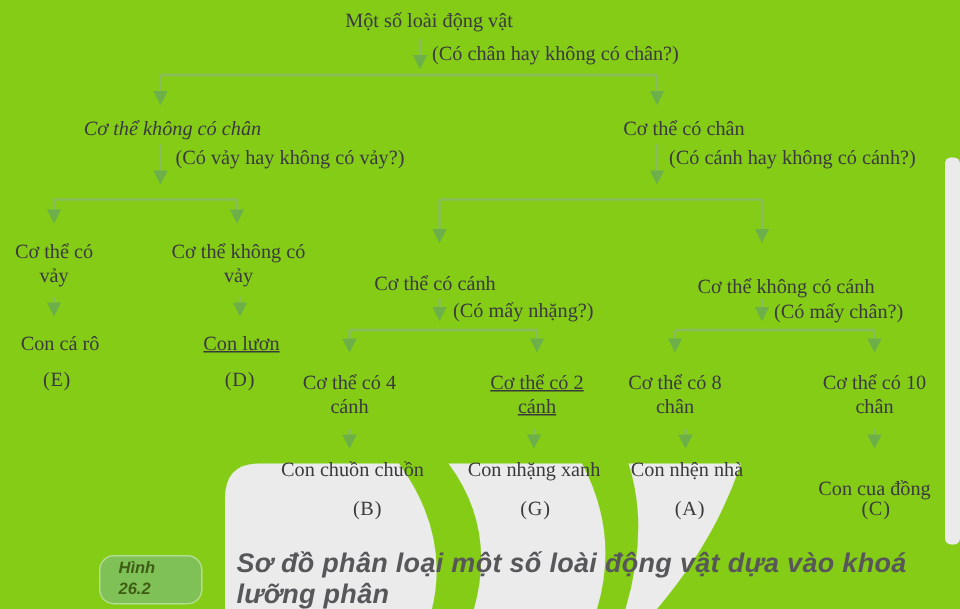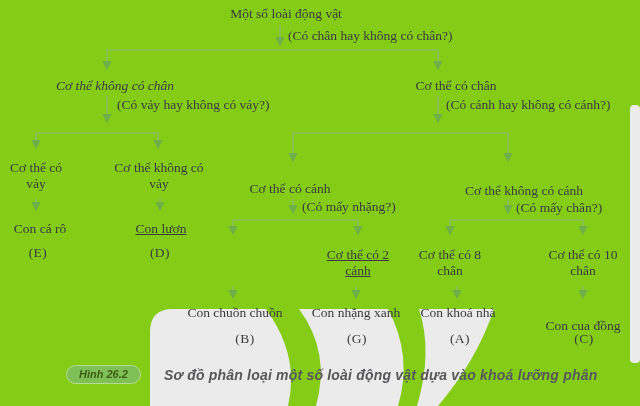--- a/index.html
+++ b/index.html
@@ -24,21 +24,21 @@
     position:absolute;z-index:2;left:66px;top:365px;display:flex;align-items:center;gap:23px;
     font-family:"Liberation Sans",sans-serif;
     justify-content:center;
   }
   #fig-badge{
     background:#7fc057;border:1.5px solid #b4dc92;border-radius:10px;
     padding:1px 12px 2px 12px;font-size:11px;font-weight:bold;font-style:italic;
     color:#3f5c14;line-height:14px;
   }
   #fig-caption{
-    font-size:14px;font-style:italic;font-weight:600;color:#57575a;letter-spacing:.2px;
+    font-size:18px;font-style:italic;font-weight:600;color:#57575a;letter-spacing:.2px;
   }
 </style>
 </head>
 <body>
 
 <div id="stage">
 
   <svg id="watermark" width="640" height="406" viewBox="0 0 640 406">
     <g fill="#ebebeb">
       <path d="M150,332 Q150,309 173,309 L266,309 Q300,356 288,406 L150,406 Z"></path>
@@ -108,27 +108,28 @@
   <div class="txt" style="left:161px;top:221px;text-decoration:underline;">Con lươn</div>
   <div class="txt letter" style="left:38px;top:245px;">(E)</div>
   <div class="txt letter" style="left:160px;top:245px;">(D)</div>
 
   <div class="txt" style="left:290px;top:181px;">Cơ thể có cánh</div>
   <div class="q" style="left:302px;top:199px;">(Có mấy nhặng?)</div>
 
   <div class="txt" style="left:512px;top:183px;margin-left:12px;">Cơ thể không có cánh</div>
   <div class="q" style="left:516px;top:200px;">(Có mấy chân?)</div>
 
+  <div class="txt wrap" style="left:233px;top:247px;width:72px;">Cơ thể có 4 cánh</div>
   <div class="txt wrap" style="left:358px;top:247px;width:72px;text-decoration:underline;">Cơ thể có 2 cánh</div>
   <div class="txt wrap" style="left:450px;top:247px;width:72px;">Cơ thể có 8 chân</div>
   <div class="txt wrap" style="left:583px;top:247px;width:78px;">Cơ thể có 10 chân</div>
 
   <div class="txt" style="left:235px;top:305px;">Con chuồn chuồn</div>
   <div class="txt" style="left:356px;top:305px;">Con nhặng xanh</div>
-  <div class="txt" style="left:458px;top:305px;">Con khoá nhà</div>
+  <div class="txt" style="left:458px;top:305px;">Con nhện nhà</div>
   <div class="txt" style="left:583px;top:318px;">Con cua đồng</div>
 
   <div class="txt letter" style="left:245px;top:331px;">(B)</div>
   <div class="txt letter" style="left:357px;top:331px;">(G)</div>
   <div class="txt letter" style="left:460px;top:331px;">(A)</div>
   <div class="txt letter" style="left:584px;top:331px;">(C)</div>
 
   <div id="caption">
     <span id="fig-badge">Hình 26.2</span>
     <span id="fig-caption">Sơ đồ phân loại một số loài động vật dựa vào khoá lưỡng phân</span>

